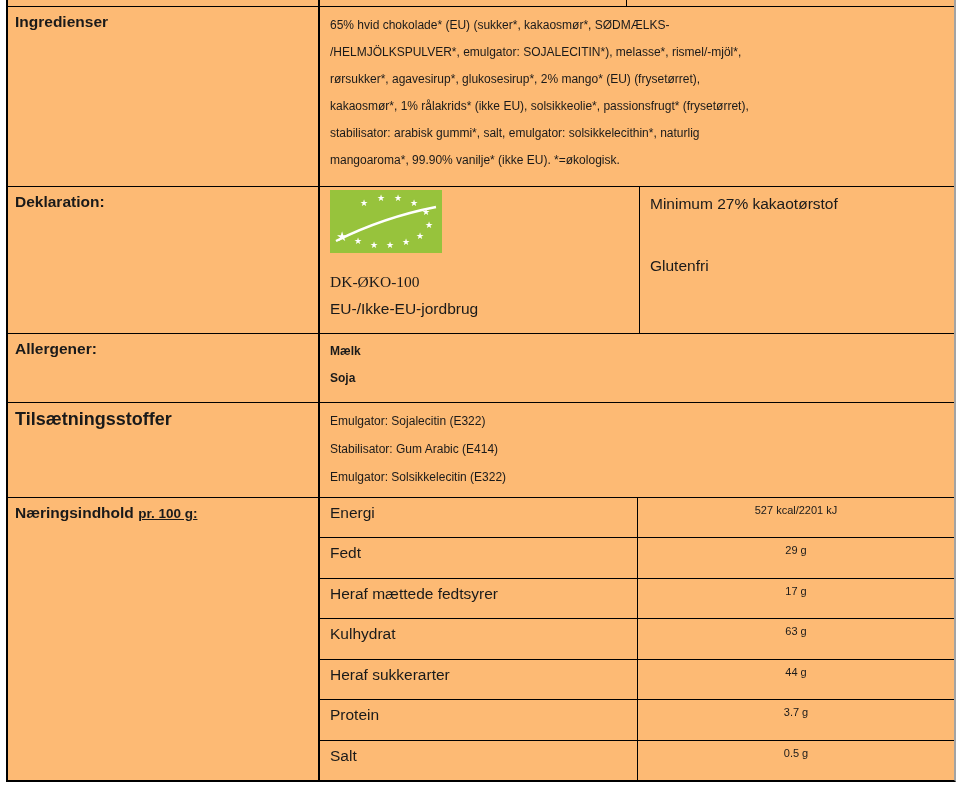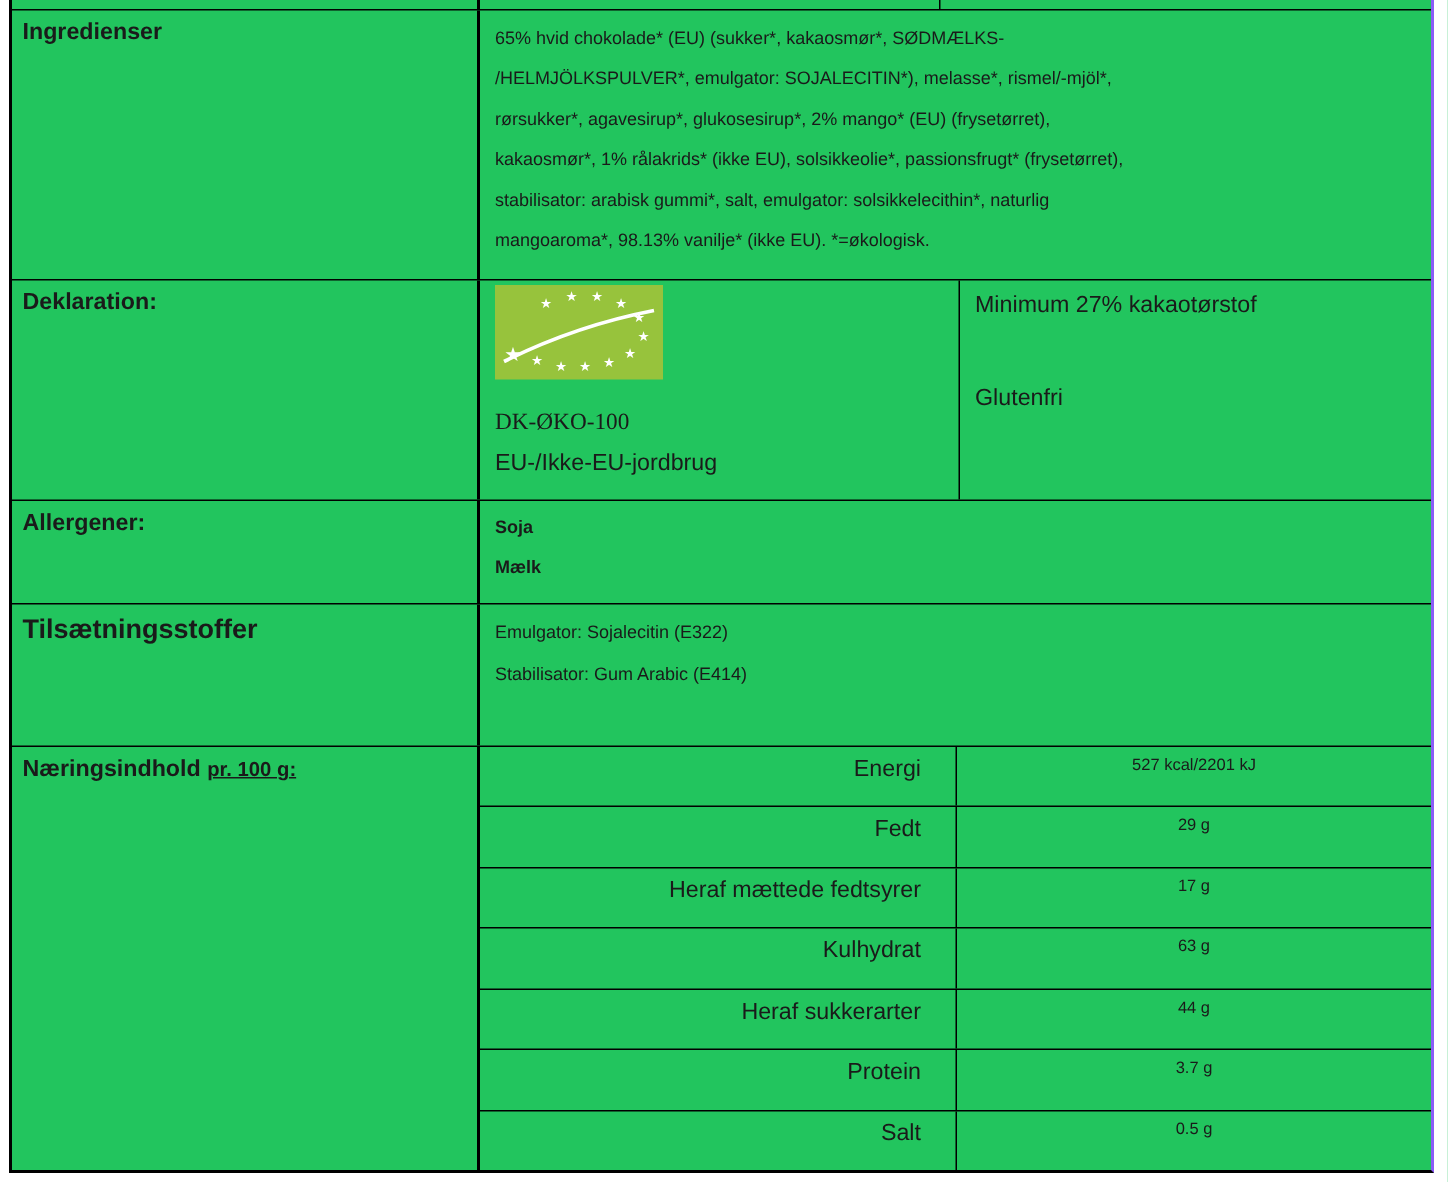--- a/index.html
+++ b/index.html
@@ -7,24 +7,24 @@
   body {
     font-family:"Liberation Sans","DejaVu Sans",sans-serif;
     color:#1a1a1a;
     width:965px; height:788px;
     position:relative; overflow:hidden;
   }
   .spec-table {
     position:absolute; left:6px; top:0;
     width:950px; height:782px;
     border-left:2px solid #000;
-    border-right:2px solid #8b5cf6;
+    border-right:2px solid #a3a3a3;
     border-bottom:2px solid #000;
     display:flex; flex-direction:column;
-    background:#22c55e;
+    background:#fdba74;
   }
   .row { display:flex; flex-direction:row; border-top:1.5px solid #000; }
   .row.sliver { border-top:none; height:6px; flex:0 0 6px; }
   .row-ingredienser { flex:0 0 180px; }
   .row-deklaration  { flex:0 0 147px; }
   .row-allergener   { flex:0 0 69px; }
   .row-tilsaet      { flex:0 0 95px; }
   .row-naering      { flex:1; }
 
   .label-cell {
@@ -76,21 +76,20 @@
   
   .label-suffix { font-size:13.5px;text-decoration:underline; }
   .nutrition { flex:1; display:flex; flex-direction:column; }
   .n-row { flex:1; display:flex; flex-direction:row; }
   .n-row + .n-row { border-top:1.5px solid #000; }
   .n-name {
     flex:0 0 318px;
     border-right:1.5px solid #000;
     padding:6px 23px 0 10px;
     font-size:15.5px;
-    text-align:right;
   }
   .n-value {
     flex:1; padding-top:6px;
     font-size:11px; text-align:center;
   }
 </style>
 </head>
 <body>
 
 <div class="spec-table">
@@ -102,21 +101,21 @@
   </div>
 
   <div class="row row-ingredienser">
     <div class="label-cell">Ingredienser</div>
     <div class="content-cell">
       <div class="line">65% hvid chokolade* (EU) (sukker*, kakaosmør*, SØDMÆLKS-</div>
       <div class="line">/HELMJÖLKSPULVER*, emulgator: SOJALECITIN*), melasse*, rismel/-mjöl*,</div>
       <div class="line">rørsukker*, agavesirup*, glukosesirup*, 2% mango* (EU) (frysetørret),</div>
       <div class="line">kakaosmør*, 1% rålakrids* (ikke EU), solsikkeolie*, passionsfrugt* (frysetørret),</div>
       <div class="line">stabilisator: arabisk gummi*, salt, emulgator: solsikkelecithin*, naturlig</div>
-      <div class="line">mangoaroma*, 98.13% vanilje* (ikke EU). *=økologisk.</div>
+      <div class="line">mangoaroma*, 99.90% vanilje* (ikke EU). *=økologisk.</div>
     </div>
   </div>
 
   <div class="row row-deklaration">
     <div class="label-cell">Deklaration:</div>
     <div class="dekl-mid">
       <div class="eu-organic-logo">
         <svg width="112" height="63" viewBox="0 0 112 63">
           <path d="M6 51 C 34 37, 70 24, 106 17" stroke="#ffffff" stroke-width="2.5" fill="none"></path>
         </svg>
@@ -138,30 +137,31 @@
     </div>
     <div class="dekl-right">
       <div class="claim-0">Minimum 27% kakaotørstof</div>
       <div class="claim-1">Glutenfri</div>
     </div>
   </div>
 
   <div class="row row-allergener">
     <div class="label-cell">Allergener:</div>
     <div class="content-cell bold-items">
+      <div class="line">Mælk</div>
       <div class="line">Soja</div>
-      <div class="line">Mælk</div>
     </div>
   </div>
 
   <div class="row row-tilsaet">
     <div class="label-cell">Tilsætningsstoffer</div>
     <div class="content-cell">
       <div class="line">Emulgator: Sojalecitin (E322)</div>
       <div class="line">Stabilisator: Gum Arabic (E414)</div>
+      <div class="line">Emulgator: Solsikkelecitin (E322)</div>
     </div>
   </div>
 
   <div class="row row-naering">
     <div class="label-cell">
       <span>Næringsindhold</span>
       <span class="label-suffix">pr. 100 g:</span>
     </div>
     <div class="nutrition">
       <div class="n-row">

